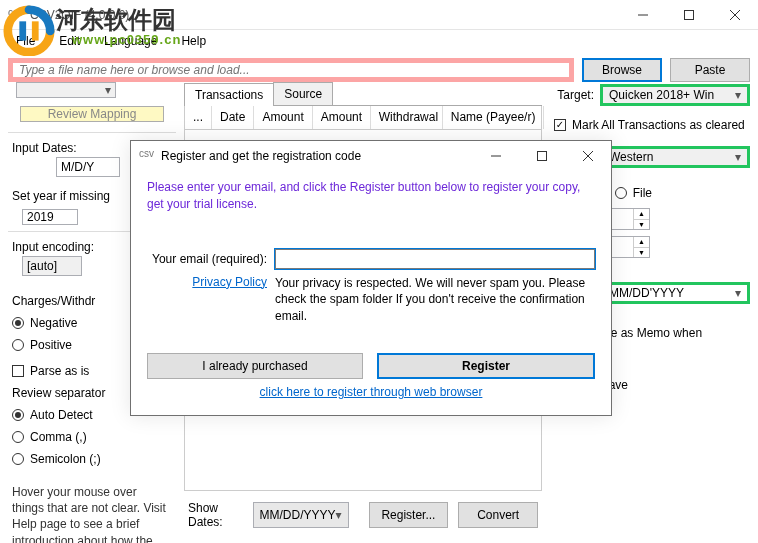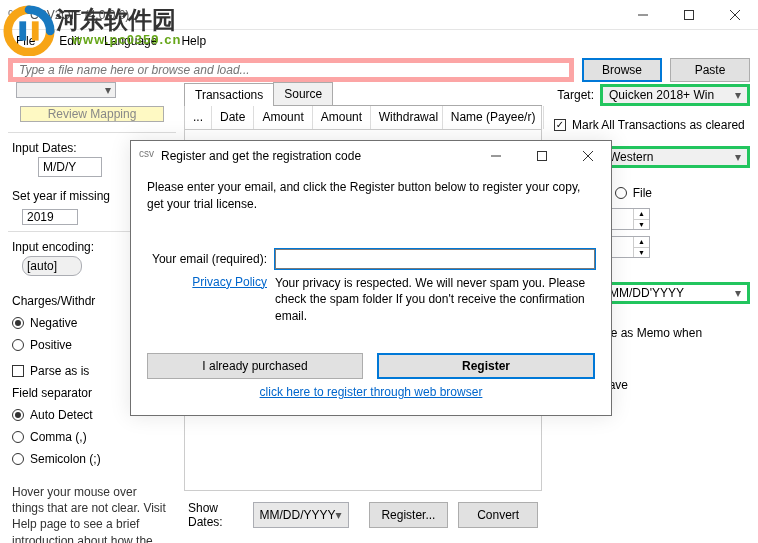--- a/index.html
+++ b/index.html
@@ -49,21 +49,21 @@
 .spin .arrows { width: 16px; display: flex; flex-direction: column; border-left: 1px solid #ccc; }
 .spin .arrows div { flex: 1; display: flex; align-items: center; justify-content: center; font-size: 7px; border-bottom: 1px solid #ccc; }
 .spin .arrows div:last-child { border-bottom: none; }
 
 
 .modal-backdrop { position: absolute; top: 140px; left: 130px; width: 482px; background: #fff; border: 1px solid #707070; box-shadow: 0 0 20px rgba(0,0,0,0.1); }
 .modal-title { height: 30px; display: flex; align-items: center; padding-left: 8px; }
 .modal-title .micon { width: 16px; height: 16px; margin-right: 6px; font-size: 10px; color: #777; }
 .modal-title .mtxt { flex: 1; }
 .modal-body { padding: 8px 16px 16px; }
-.modal-body .msg { line-height: 1.4; color: #000000; margin-bottom: 36px; }
+.modal-body .msg { line-height: 1.4; color: #6d28d9; margin-bottom: 36px; }
 .formrow { display: flex; gap: 8px; margin-bottom: 6px; }
 .formrow .flabel { width: 120px; text-align: right; padding-top: 3px; }
 .formrow .finput { flex: 1; height: 20px; border: 1px solid #7a7a7a; outline: 1px solid #0078d7; }
 .formrow .privacy { width: 120px; text-align: right; }
 .formrow .privtext { flex: 1; line-height: 1.4; }
 a.link { color: #0066cc; text-decoration: underline; cursor: pointer; }
 .modbtns { display: flex; gap: 14px; margin-top: 28px; margin-bottom: 6px; }
 .modbtns button { flex: 1; height: 26px; background: #e1e1e1; border: 1px solid #adadad; }
 .modbtns .regbtn { border: 2px solid #0078d7; font-weight: bold; }
 .weblink { text-align: center; margin-top: 4px; }
@@ -111,42 +111,42 @@
   <button>Paste</button>
 </div>
 
 <div class="body">
 
   <div class="leftcol">
     <div class="combo"></div>
     <button class="btn-grey">Review Mapping</button>
     <div class="section">
       <div class="lbl">Input Dates:</div>
-      <div class="txtfield" style="width:64px; margin-left:30px;">M/D/Y</div>
+      <div class="txtfield" style="width:64px; margin-left:48px;">M/D/Y</div>
     </div>
     <div class="lbl" style="margin-top:6px;">Set year if missing</div>
     <div class="txtfield" style="width:56px; margin-left:14px;">2019</div>
     <div class="section">
       <div class="lbl">Input encoding:</div>
-      <div class="txtfield" style="width:60px; margin-left:14px; background:#f0f0f0;border-radius:9px;">[auto]</div>
+      <div class="txtfield" style="width:60px; margin-left:14px; background:#f0f0f0;">[auto]</div>
     </div>
     <div class="lbl" style="margin-top:12px;">Charges/Withdr</div>
     <div class="radio">
         <span class="circ sel"></span>
         <span>Negative</span>
       </div>
     <div class="radio">
         <span class="circ"></span>
         <span>Positive</span>
       </div>
     <div class="chk" style="margin-top:4px;">
         <span class="box"></span>
         <span>Parse as is</span>
       </div>
-    <div class="lbl">Field separator</div>
+    <div class="lbl">Review separator</div>
     <div class="radio">
         <span class="circ sel"></span>
         <span>Auto Detect</span>
       </div>
     <div class="radio">
         <span class="circ"></span>
         <span>Comma (,)</span>
       </div>
     <div class="radio">
         <span class="circ"></span>

